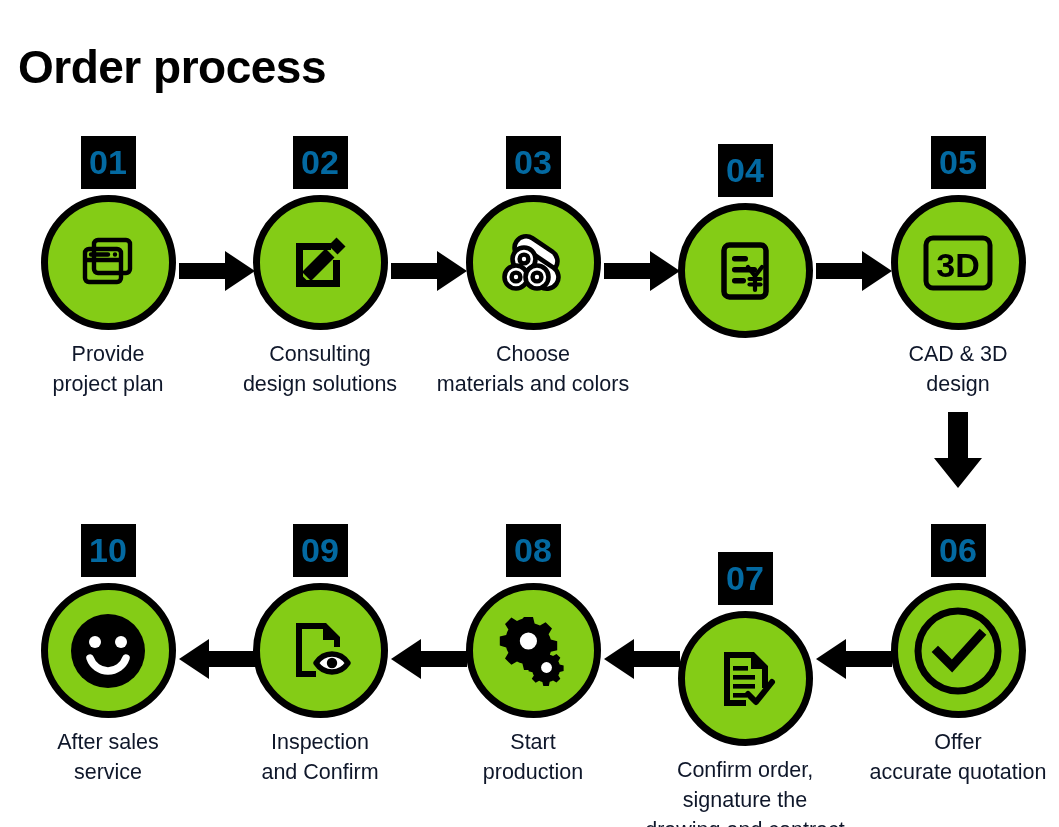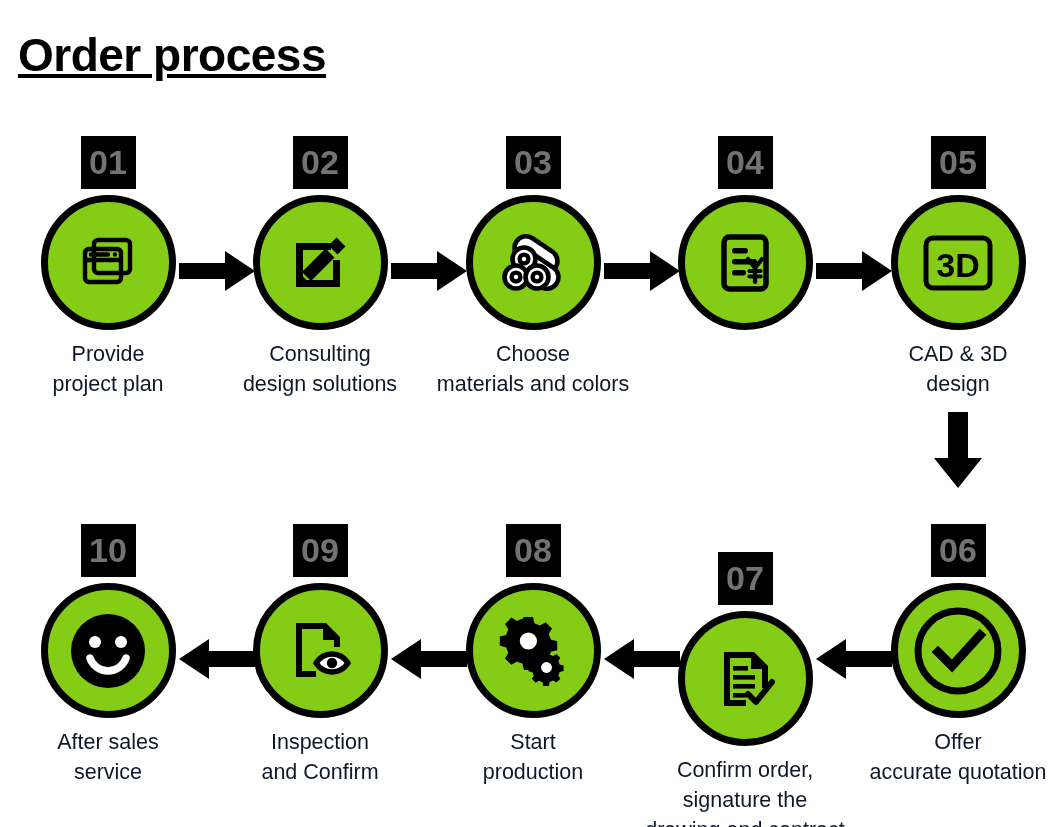--- a/index.html
+++ b/index.html
@@ -18,41 +18,40 @@
   }
   #page {
     position: relative;
     width: 1059px;
     height: 827px;
     background: #ffffff;
   }
   .title {
     position: absolute;
     left: 18px;
-    top: 32px;
+    top: 44px;
     font-size: 46px;
     font-weight: bold;
     letter-spacing: -0.5px;
     line-height: 1;
     color: #000;
     white-space: nowrap;
-    text-decoration: underline;
   }
 
   
   .step {
     position: absolute;
     width: 212px;
     text-align: center;
   }
   .badge {
     width: 55px;
     height: 53px;
     background: #000000;
-    color: #737373;
+    color: #0369a1;
     font-size: 34px;
     font-weight: bold;
     line-height: 53px;
     text-align: center;
     margin: 0 auto 6px auto;
     letter-spacing: 0px;
   }
   .circle {
     width: 135px;
     height: 135px;
@@ -170,21 +169,21 @@
     <div class="caption">Choose
 materials and colors</div>
   </div>
 
   <div class="arrow-right" style="left:604px; top:248px;">
     <svg width="76" height="46" viewBox="0 0 76 46">
       <path d="M0 15 H46 V3 L76 23 L46 43 V31 H0 Z" fill="#000"></path>
     </svg>
   </div>
 
-  <div class="step" style="left:639px; top:136px;">
+  <div class="step" style="left:639px; top:144px;">
     <div class="badge">04</div>
     <div class="circle">
       <span>
         <svg width="70" height="70" viewBox="0 0 70 70">
           <rect x="14" y="9" width="42" height="52" rx="5.5" fill="none" stroke="#000" stroke-width="5.5"></rect>
           <rect x="22" y="20" width="16" height="5.4" rx="2.6" fill="#000"></rect>
           <rect x="22" y="31" width="25" height="5.4" rx="2.6" fill="#000"></rect>
           <rect x="22" y="42" width="14" height="5.4" rx="2.6" fill="#000"></rect>
           <g stroke="#000" stroke-width="4.2" stroke-linecap="round" fill="none">
             <path d="M38 31 L45 40 L52 31"></path>

